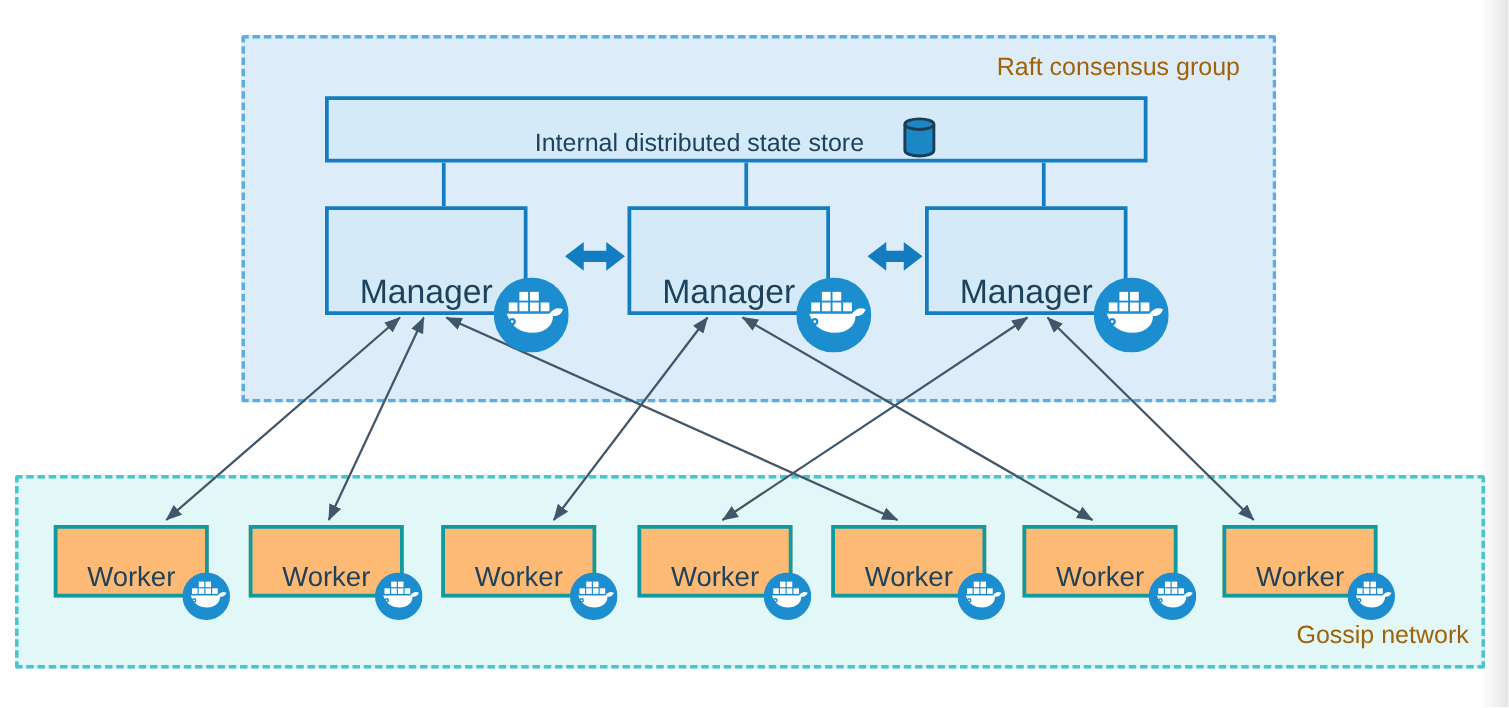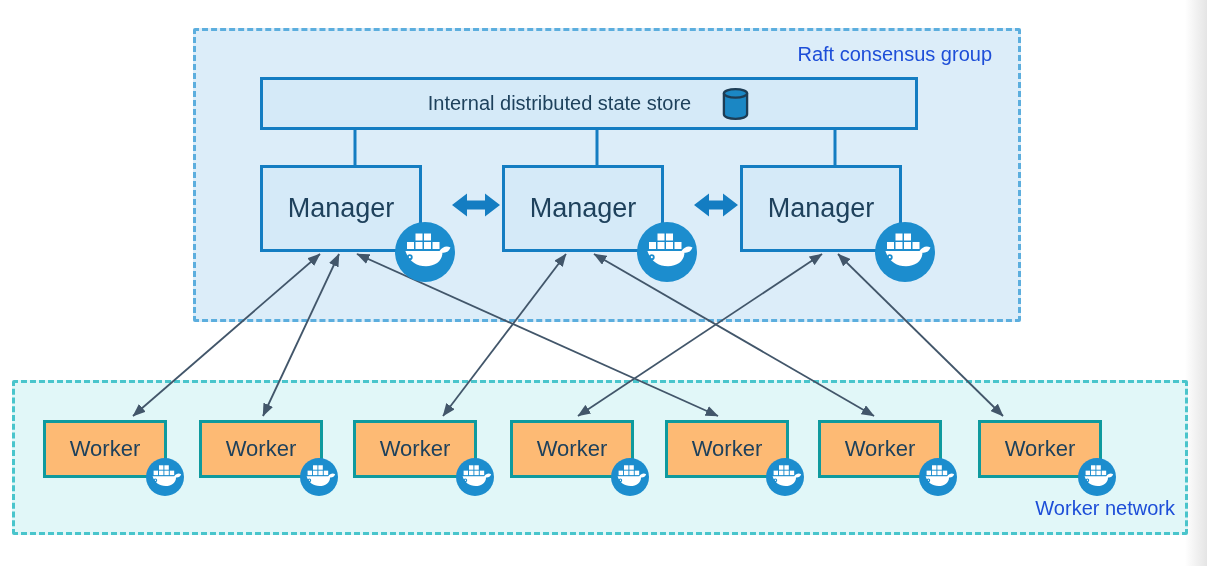--- a/index.html
+++ b/index.html
@@ -5,25 +5,25 @@
   html,body{margin:0;padding:0;background:#ffffff;}
   #canvas{
     position:relative;width:1207px;height:566px;background:#ffffff;
     font-family:"Liberation Sans", sans-serif;color:#1e415c;overflow:hidden;
   }
   .group{position:absolute;border-radius:2px;}
   .raft{left:193px;top:28px;width:828px;height:294px;
         background:#dcedf9;border:3px dashed #5caede;box-sizing:border-box;}
   .gossip{left:12px;top:380px;width:1176px;height:155px;
         background:#e1f7f8;border:3px dashed #49c5cc;box-sizing:border-box;}
-  .group-label{position:absolute;font-size:20px;color:#1d4ed8;white-space:nowrap;}
+  .group-label{position:absolute;font-size:20px;color:#a16207;white-space:nowrap;}
   .raft-label{top:12px;right:26px;}
   .gossip-label{top:114px;right:10px;}
   .node{position:absolute;box-sizing:border-box;display:flex;
-        align-items:center;justify-content:center;}
+        align-items:flex-end;justify-content:center;}
   .blue-node{background:#d5eaf8;border:3px solid #147dc2;}
   .teal-node{background:#fdba74;border:3px solid #0e9a9e;}
   .store{left:260px;top:77px;width:658px;height:53px;gap:30px;}
   .store-label{font-size:20px;}
   .manager{top:165px;width:162px;height:87px;font-size:27px;}
   .worker{top:420px;width:124px;height:58px;font-size:22px;}
   .badge{position:absolute;pointer-events:none;}
   .badge svg{display:block;width:100%;height:100%;}
   .badge-lg{width:60px;height:60px;}
   .badge-sm{width:38px;height:38px;}
@@ -34,21 +34,21 @@
 </style>
 </head>
 <body>
 
 <div id="canvas">
 
   <div class="group raft">
     <div class="group-label raft-label">Raft consensus group</div>
   </div>
   <div class="group gossip">
-    <div class="group-label gossip-label">Worker network</div>
+    <div class="group-label gossip-label">Gossip network</div>
   </div>
 
   <svg id="net" width="1207" height="566" viewBox="0 0 1207 566">
     <defs>
       <marker id="ah" viewBox="0 0 10 8" refX="9.5" refY="4" markerWidth="13" markerHeight="10.4" orient="auto-start-reverse" markerUnits="userSpaceOnUse">
         <path d="M0 0 L10 4 L0 8 Z" fill="#42566a"></path>
       </marker>
     </defs>
 
     <g stroke="#147dc2" stroke-width="3">

